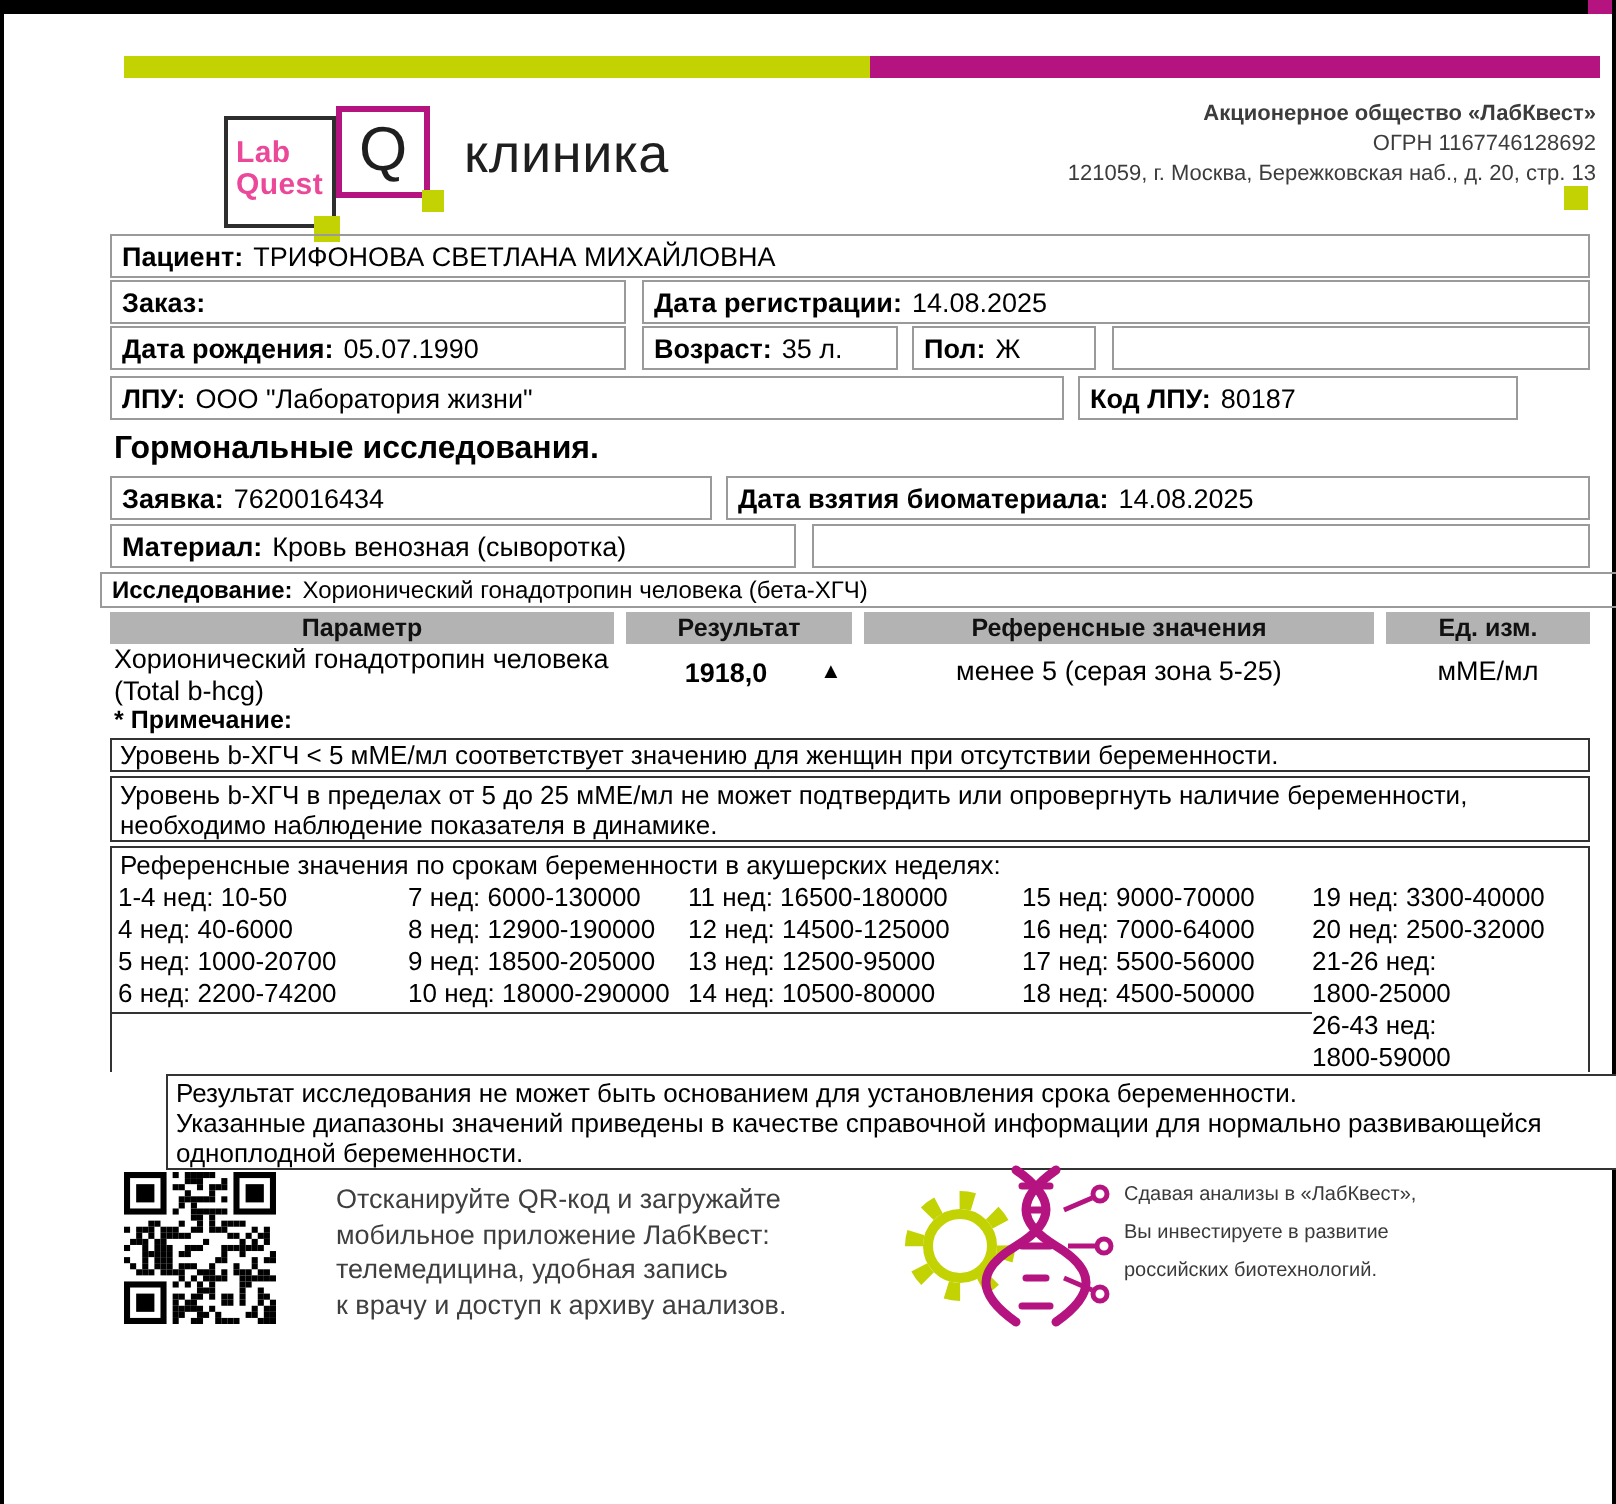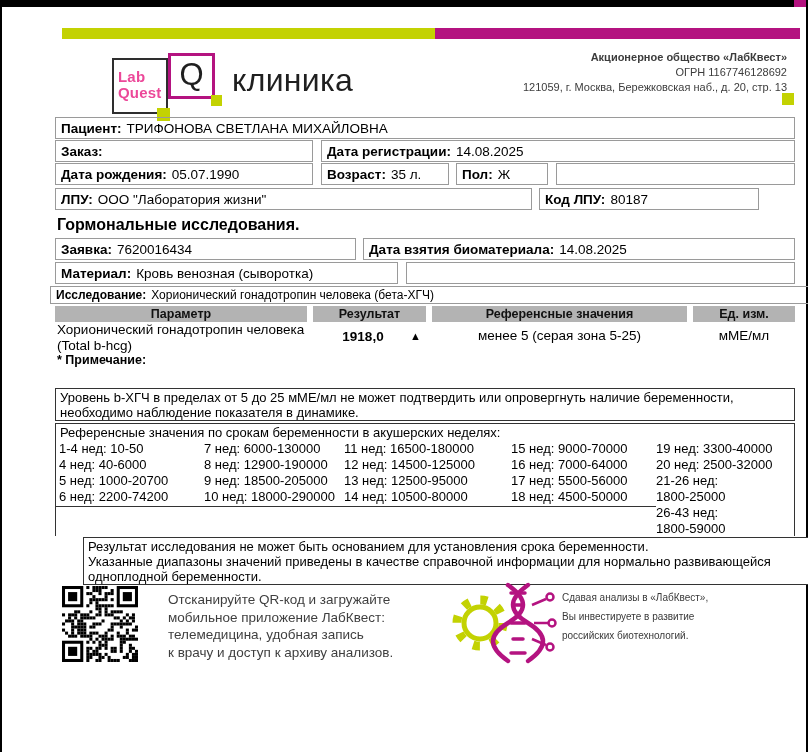--- a/index.html
+++ b/index.html
@@ -9,22 +9,22 @@
   
   .edge-v{position:absolute;top:0;width:2px;height:752px;background:#000;}
   
   .brandbar{position:absolute;top:28px;height:11px;}
   .logo-box{position:absolute;box-sizing:border-box;}
   .corner-sq{position:absolute;background:#c3d202;}
   .labquest{border:2px solid #2e2e2e;width:56px;height:56px;}
   .labquest .txt{position:absolute;left:4px;top:9px;font-weight:bold;font-size:15px;line-height:16px;color:#ec4899;letter-spacing:0.2px;}
   .qbox{border:3px solid #b41380;width:47px;height:46px;}
   .qbox .qletter{position:absolute;left:0;top:1px;width:100%;text-align:center;font-size:31px;font-weight:500;color:#1f1f1f;}
-  .clinic{position:absolute;font-size:32px;font-weight:500;color:#1f1f1f;letter-spacing:0.3px;}
-  .company{position:absolute;right:21px;top:50px;text-align:right;font-size:11px;line-height:15px;color:#3c3c3c;}
+  .clinic{position:absolute;font-size:27px;font-weight:500;color:#1f1f1f;letter-spacing:0.3px;}
+  .company{position:absolute;right:10px;top:50px;text-align:right;font-size:11px;line-height:15px;color:#3c3c3c;}
   .company .b{font-weight:bold;}
   
   .cell{position:absolute;box-sizing:border-box;border:1px solid #9a9a9a;height:22px;
         font-size:13.5px;padding:2px 5px;white-space:nowrap;overflow:hidden;
         display:flex;align-items:center;gap:5px;}
   .lbl{font-weight:bold;}
   .small-cell{font-size:12px;height:18px;}
   .h2-title{position:absolute;font-size:16px;font-weight:bold;}
   
   .hdr-cell{position:absolute;box-sizing:border-box;background:#b3b3b3;height:16px;
@@ -137,20 +137,21 @@
   <div class="hdr-cell" style="left:432px;top:306px;width:255px;">Референсные значения</div>
   <div class="hdr-cell" style="left:693px;top:306px;width:102px;">Ед. изм.</div>
 
   <div class="res-param" style="left:57px;top:322px;width:250px;">Хорионический гонадотропин человека (Total b-hcg)</div>
   <div class="res-val" style="left:313px;top:329px;width:100px;">1918,0</div>
   <div class="res-flag" style="left:410px;top:330px;">▲</div>
   <div class="res-center" style="left:432px;top:328px;width:255px;">менее 5 (серая зона 5-25)</div>
   <div class="res-center" style="left:693px;top:328px;width:102px;">мМЕ/мл</div>
 
   <div class="note-lbl" style="left:57px;top:353px;">* Примечание:</div>
+  <div class="box" style="left:55px;top:369px;width:740px;height:17px;line-height:13px;">Уровень b-ХГЧ &lt; 5 мМЕ/мл соответствует значению для женщин при отсутствии беременности.</div>
   <div class="box pre" style="left:55px;top:388px;width:740px;height:33px;line-height:15px;">Уровень b-ХГЧ в пределах от 5 до 25 мМЕ/мл не может подтвердить или опровергнуть наличие беременности,
 необходимо наблюдение показателя в динамике.</div>
 
   <div class="box refbox" style="left:55px;top:423px;width:740px;height:113px;border-bottom:none;">
     <div style="font-size:13px;line-height:15px;">Референсные значения по срокам беременности в акушерских неделях:</div>
     <div class="ref-col" style="left:3px;top:17px;">1-4 нед: 10-50
 4 нед: 40-6000
 5 нед: 1000-20700
 6 нед: 2200-74200</div>
     <div class="ref-col" style="left:148px;top:17px;">7 нед: 6000-130000

